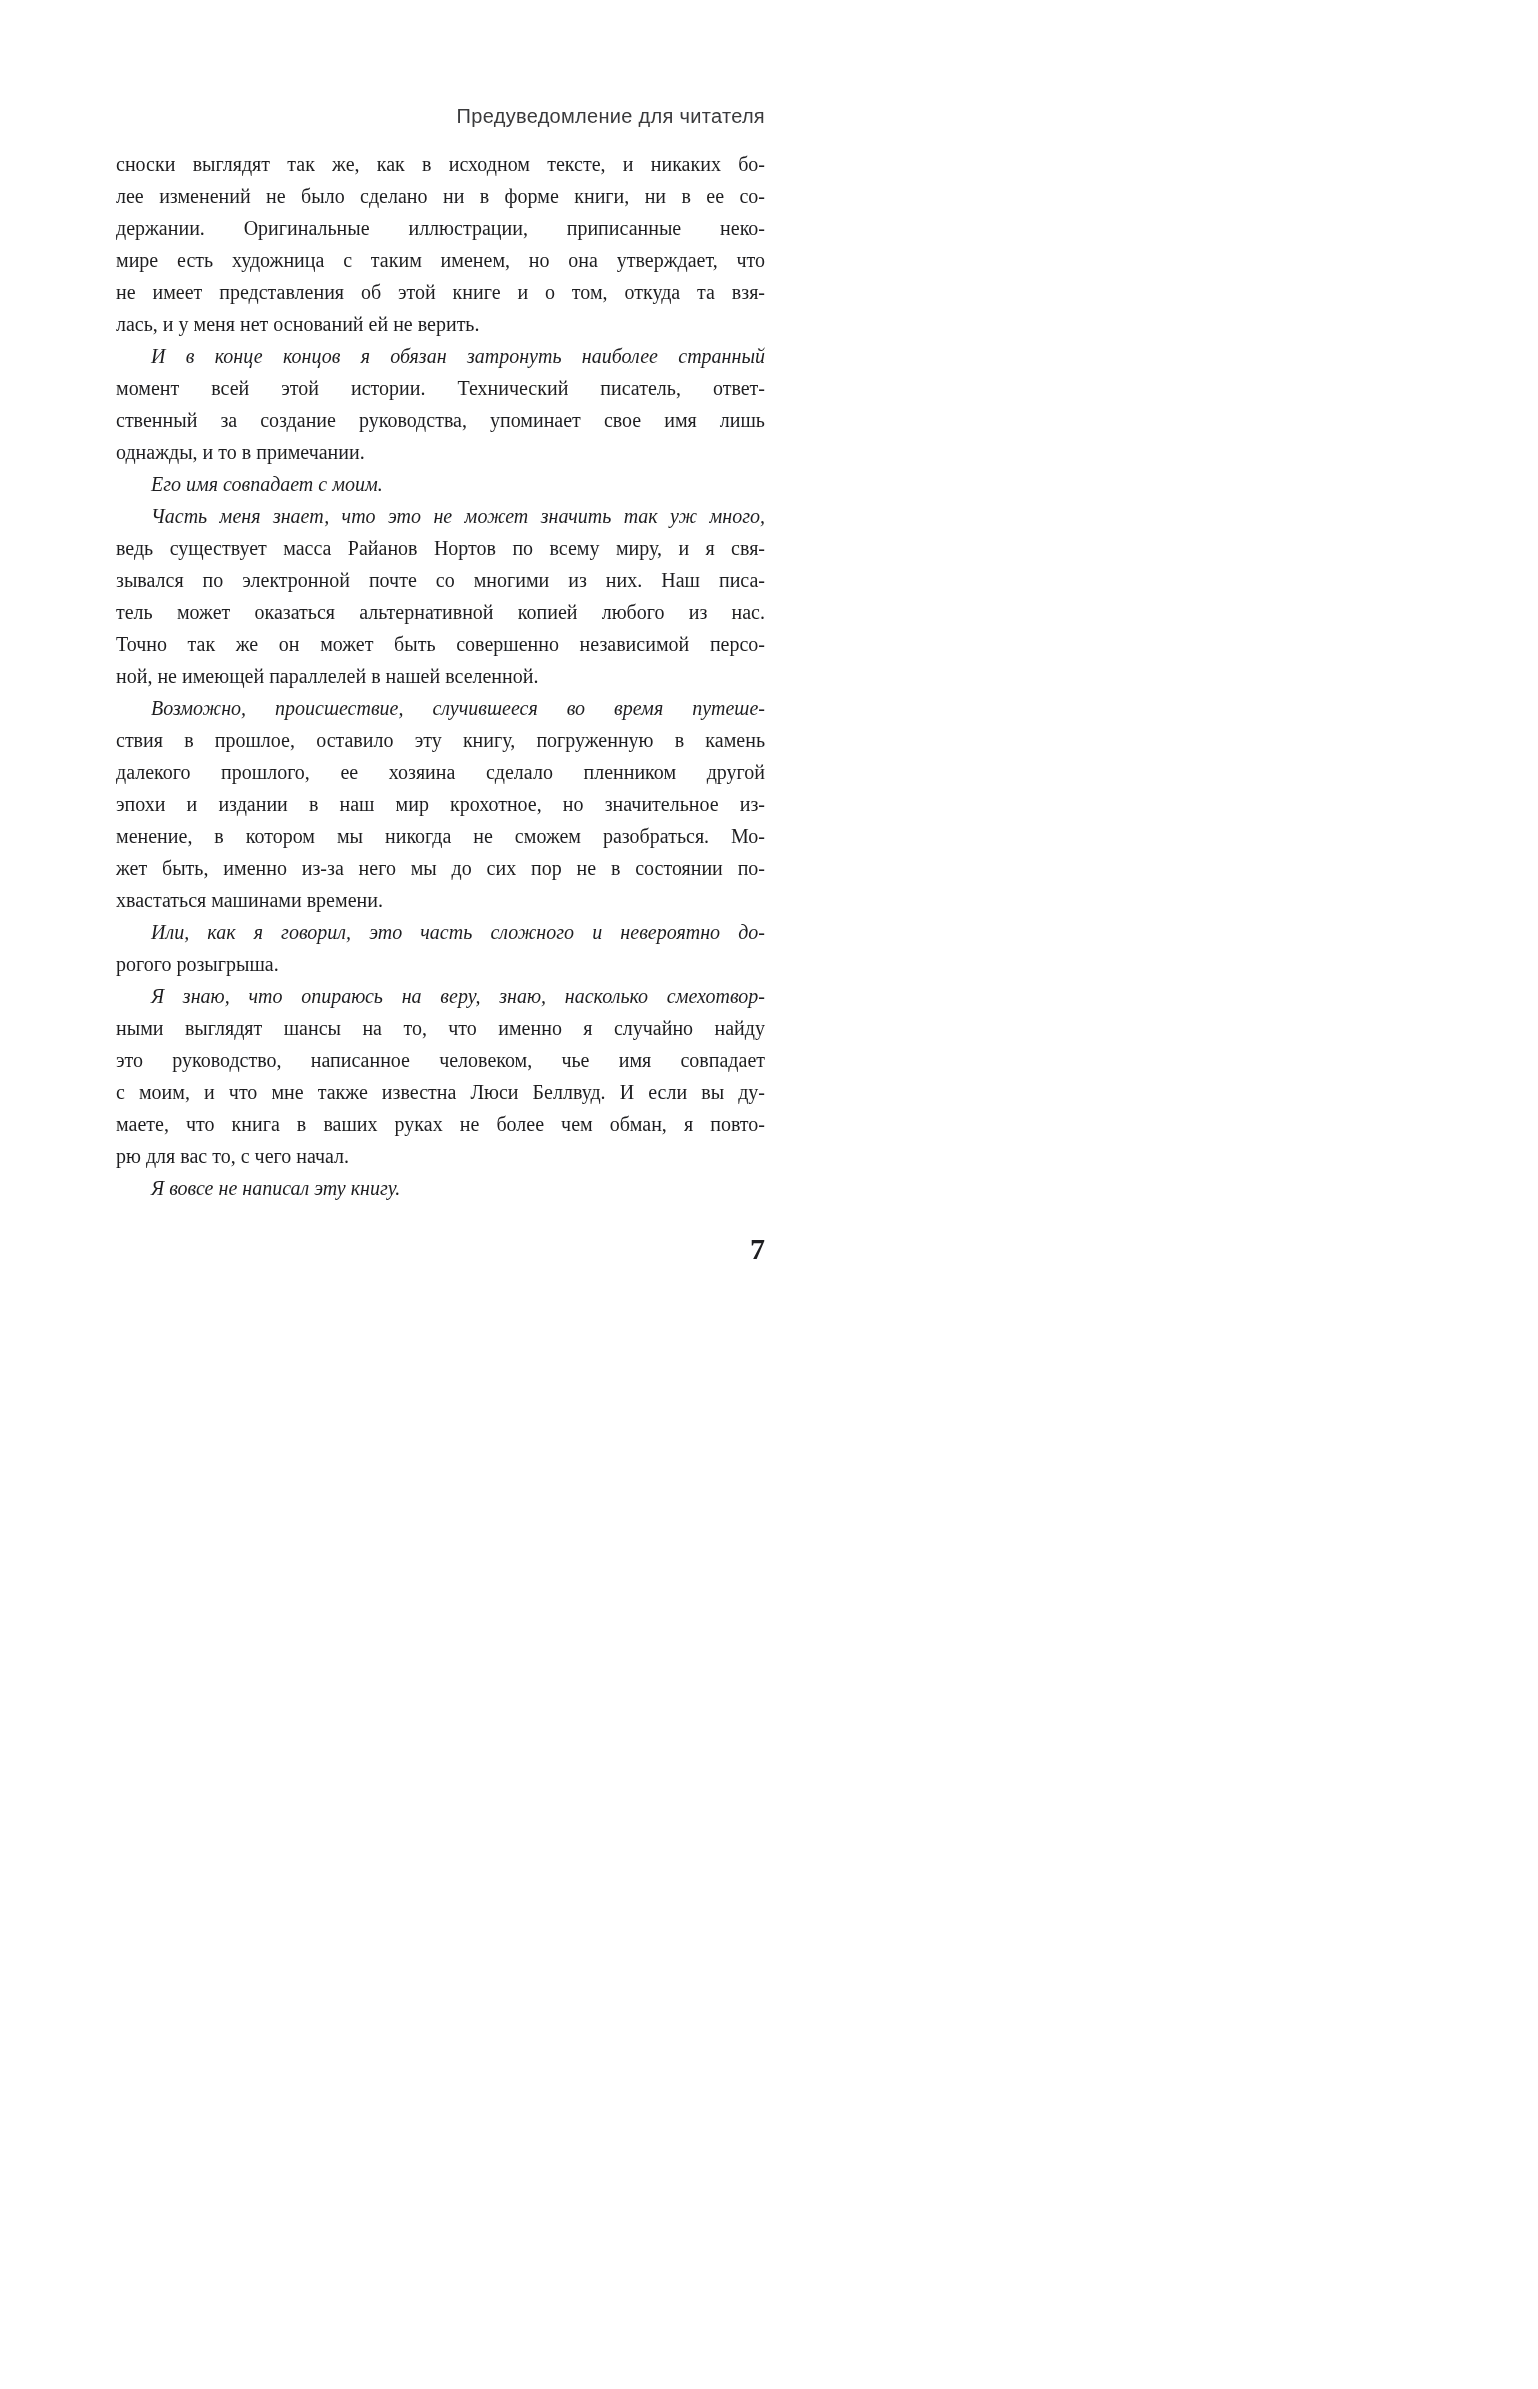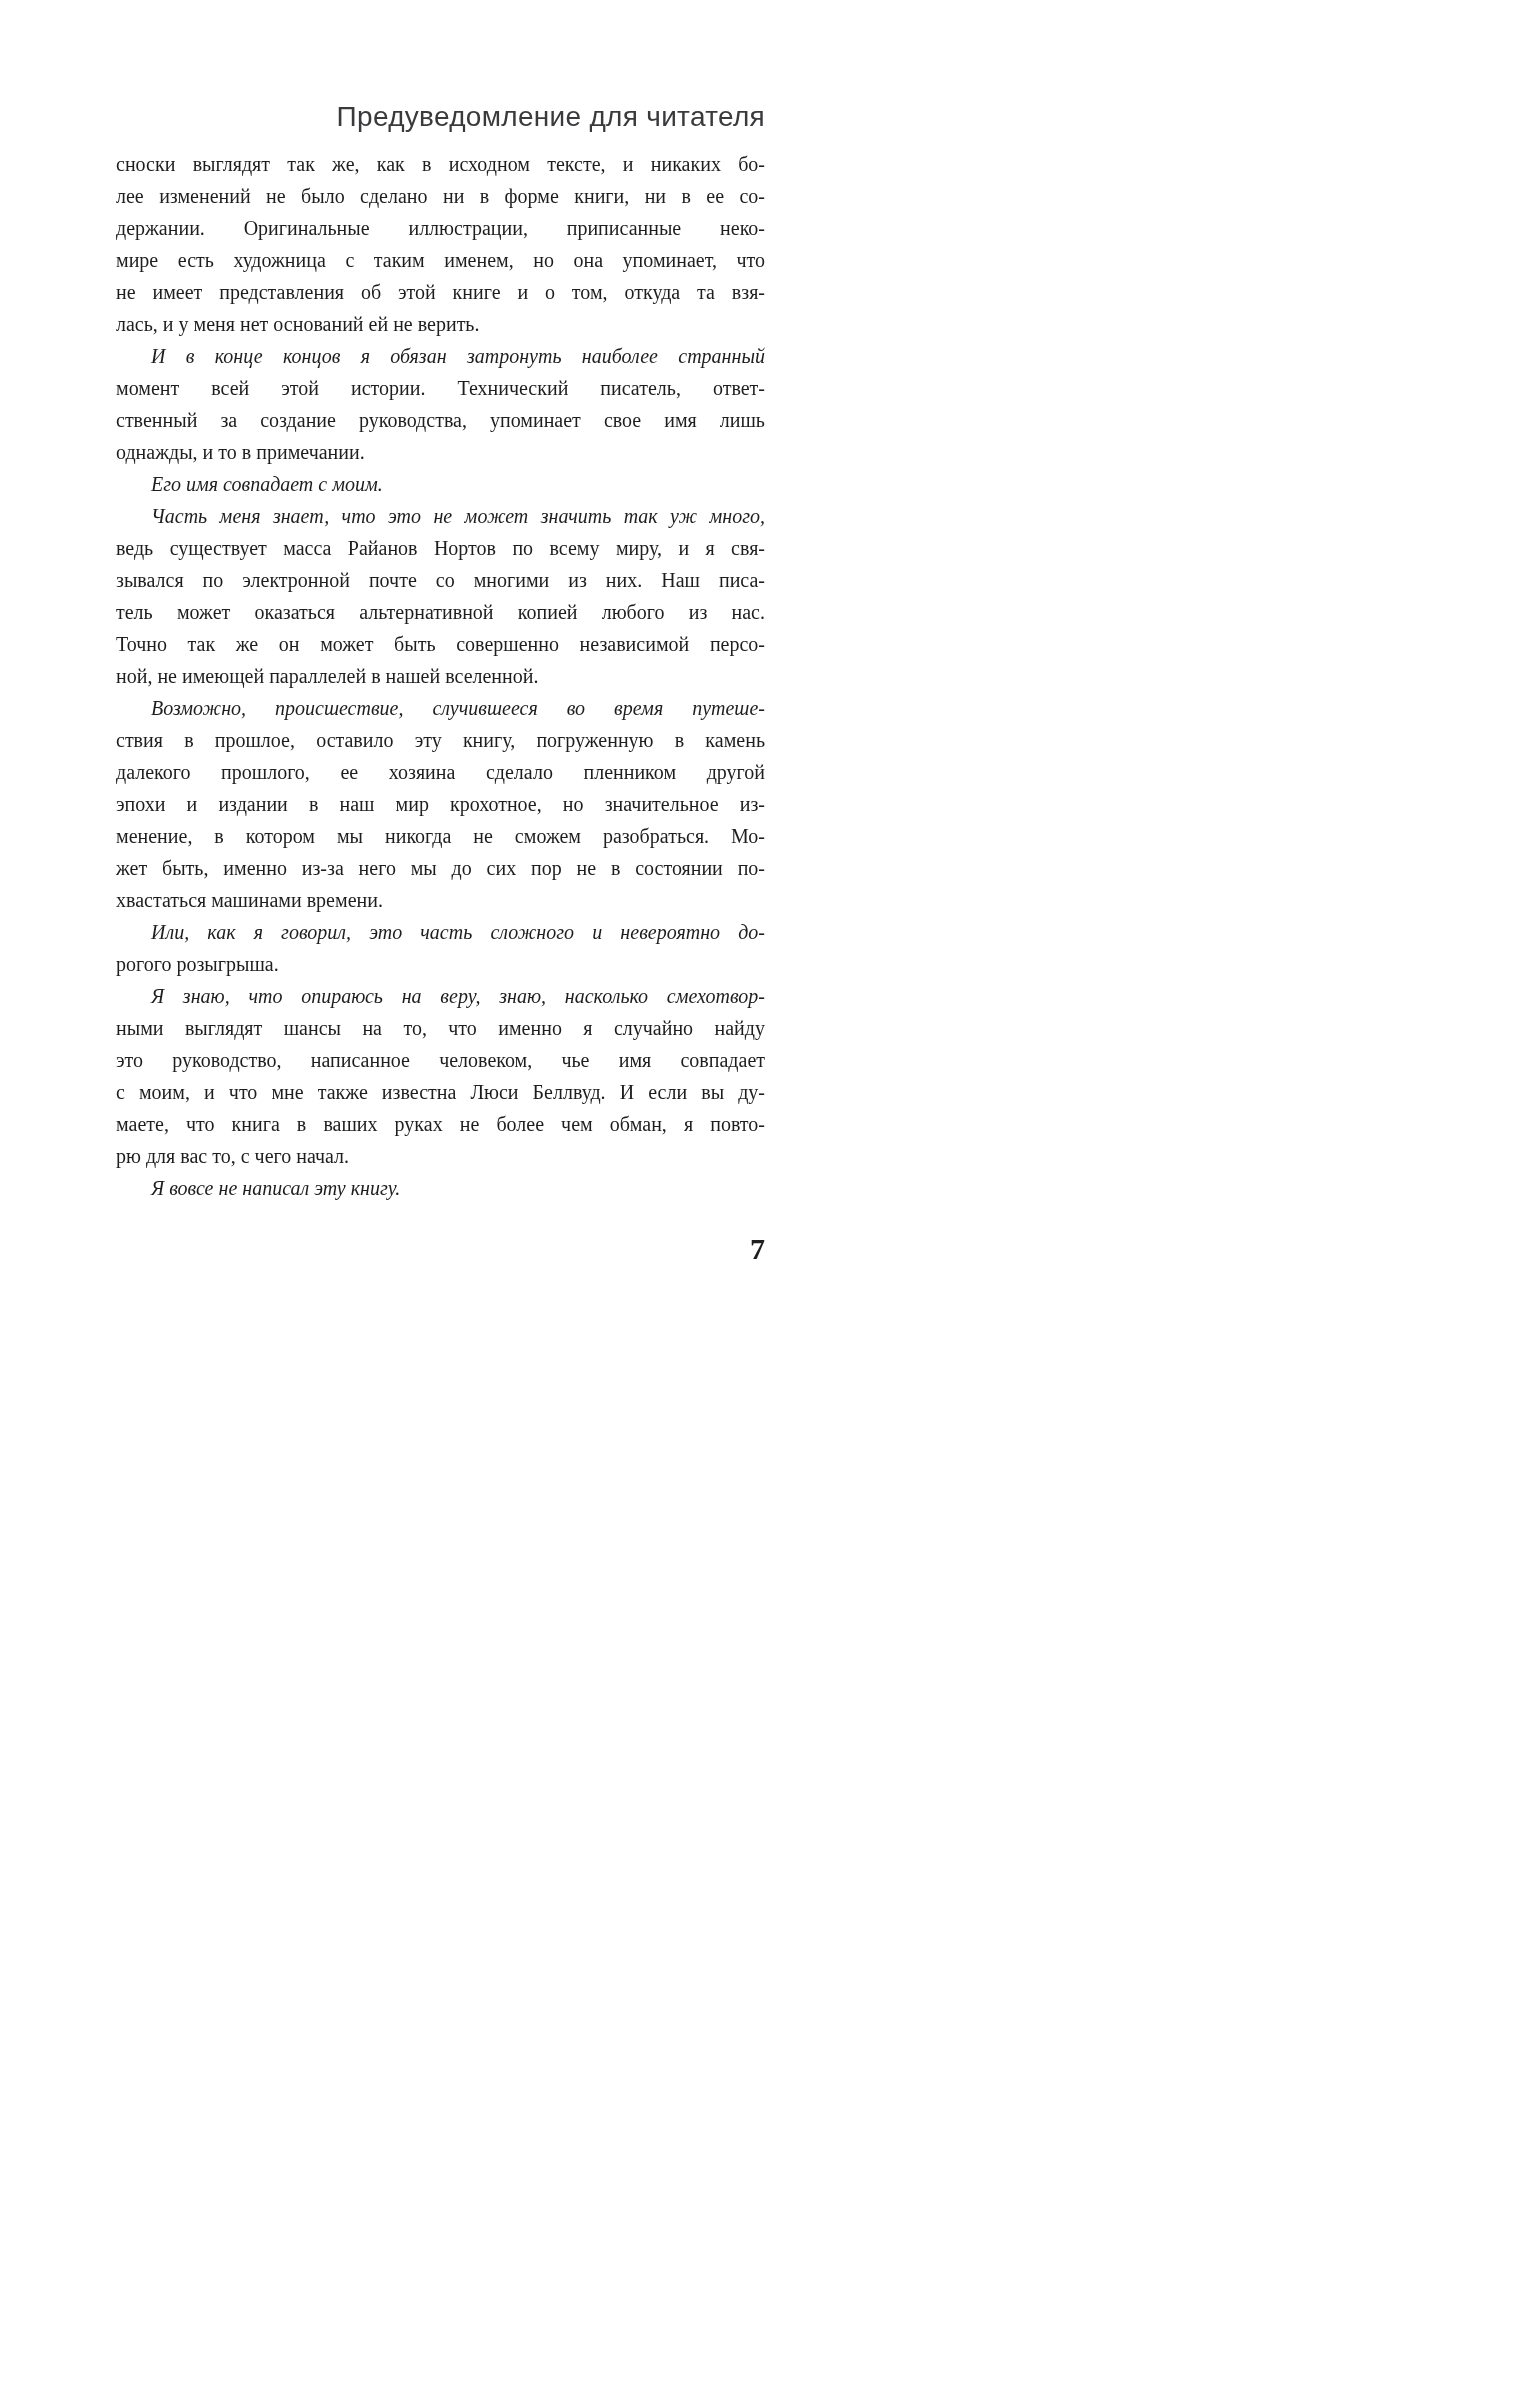--- a/index.html
+++ b/index.html
@@ -14,21 +14,21 @@
     overflow: hidden;
   }
 
   .running-header {
     position: absolute;
     top: 102px;
     left: 116px;
     width: 649px;
     text-align: right;
     font-family: "Liberation Sans", sans-serif;
-    font-size: 28px;
+    font-size: 20px;
     line-height: 29px;
     color: var(--header-color, #3a3a3c);
     letter-spacing: 0.3px;
   }
 
   .body-text {
     position: absolute;
     top: 148px;
     left: 116px;
     width: 649px;
@@ -71,21 +71,21 @@
 <body>
 
 <div class="page">
   <div class="running-header">Предуведомление для читателя</div>
 
   <div class="body-text">
       <div class="paragraph">
         <div class="line">сноски выглядят так же, как в исходном тексте, и никаких бо-</div>
         <div class="line">лее изменений не было сделано ни в форме книги, ни в ее со-</div>
         <div class="line">держании. Оригинальные иллюстрации, приписанные неко-</div>
-        <div class="line">мире есть художница с таким именем, но она упоминает, что</div>
+        <div class="line">мире есть художница с таким именем, но она утверждает, что</div>
         <div class="line">не имеет представления об этой книге и о том, откуда та взя-</div>
         <div class="line last">лась, и у меня нет оснований ей не верить.</div>
       </div>
       <div class="paragraph">
         <div class="line indent">И в конце концов я обязан затронуть наиболее странный</div>
         <div class="line">момент всей этой истории. Технический писатель, ответ-</div>
         <div class="line">ственный за создание руководства, упоминает свое имя лишь</div>
         <div class="line last">однажды, и то в примечании.</div>
       </div>
       <div class="paragraph">

